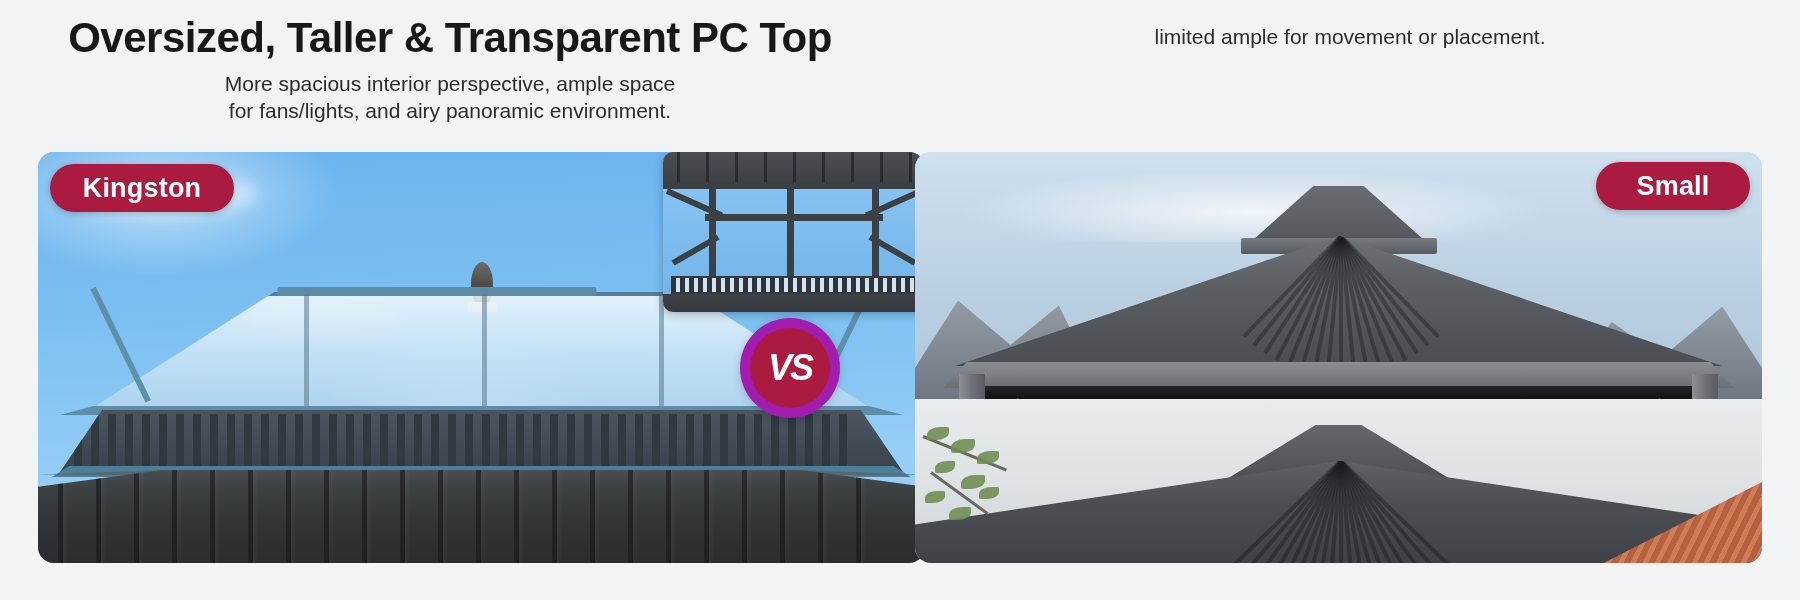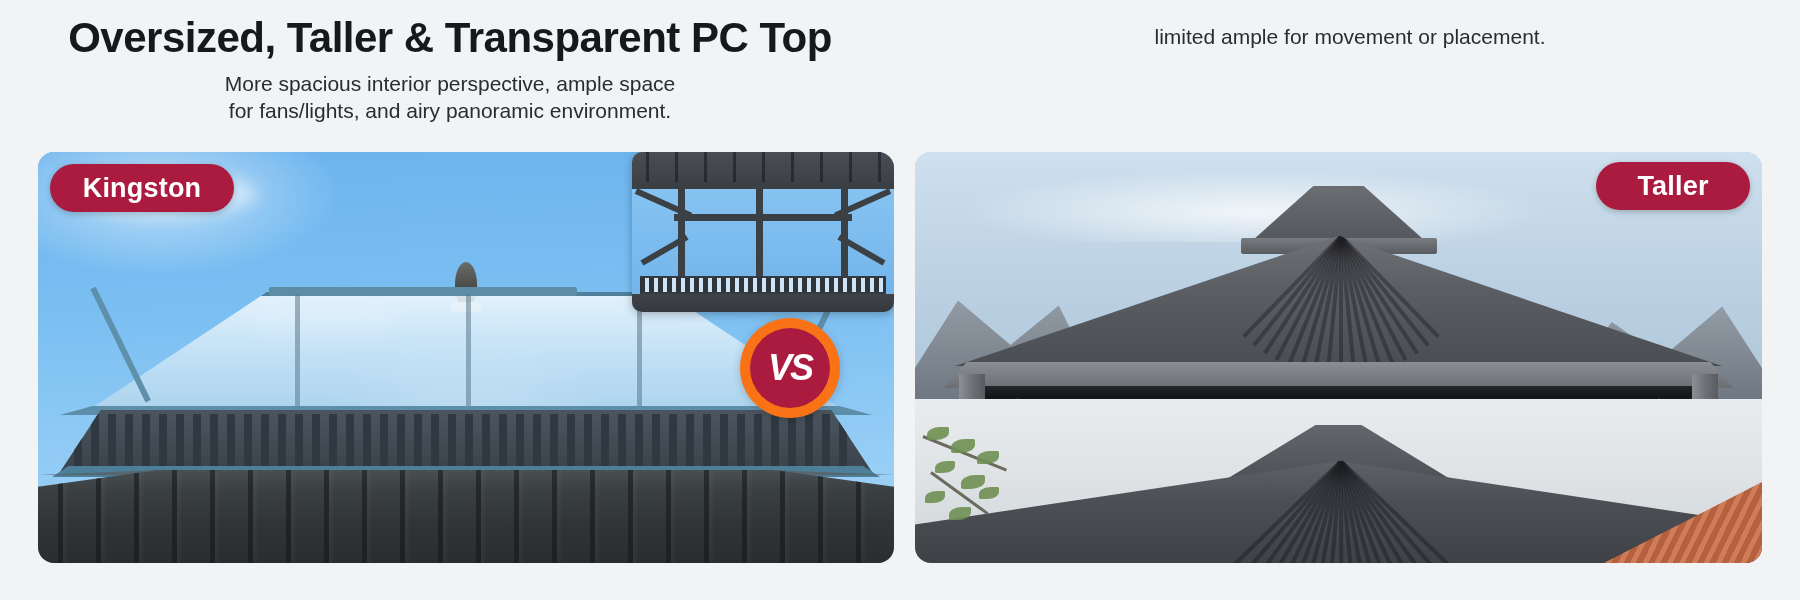--- a/index.html
+++ b/index.html
@@ -19,21 +19,21 @@
     font-size:42px;font-weight:700;color:#16181a;
     letter-spacing:-0.5px;line-height:1.12;white-space:nowrap;
   }
   .h-sub{
     margin-top:10px;font-size:21px;color:#2a2d30;line-height:1.28;font-weight:400;
   }
   .h-sub .l{display:block;}
 
   
   .panel{position:absolute;border-radius:16px;overflow:hidden;}
-  .panel-left{left:38px;top:152px;width:856px;height:411px;background:#6fb7ef;}
+  .panel-left{left:38px;top:152px;width:856px;height:411px;background:#6fb7ef;padding-left:31px;}
   .panel-right{left:915px;top:152px;width:847px;height:411px;background:#bfcbd6;}
 
   
   .sky{
     position:absolute;inset:0;
     background:
       radial-gradient(260px 120px at 120px 40px, rgba(255,255,255,.55), rgba(255,255,255,0) 70%),
       radial-gradient(200px 90px at 430px 250px, rgba(255,255,255,.40), rgba(255,255,255,0) 70%),
       linear-gradient(178deg,#6cb4ee 0%,#7cc0f2 40%,#93ccf5 72%,#a9d6f6 100%);
   }
@@ -190,21 +190,21 @@
     background:#ab1b3f;color:#fff;border-radius:999px;
     font-size:27px;font-weight:700;letter-spacing:.2px;
     box-shadow:0 2px 6px rgba(0,0,0,.22);
   }
   .badge-kingston{left:12px;top:12px;width:184px;height:48px;}
   .badge-others{right:12px;top:10px;width:154px;height:48px;}
 
   
   .vs{
     position:absolute;left:740px;top:318px;width:100px;height:100px;border-radius:50%;
-    background:#f97316;display:flex;align-items:center;justify-content:center;
+    background:#a21caf;display:flex;align-items:center;justify-content:center;
     box-shadow:0 2px 10px rgba(0,0,0,.18);z-index:30;
   }
   .vs-inner{
     width:80px;height:80px;border-radius:50%;background:#ab1b3f;
     display:flex;align-items:center;justify-content:center;
     color:#fff;font-size:36px;font-weight:700;font-style:italic;
     letter-spacing:-2px;
   }
 </style>
 </head>
@@ -421,21 +421,21 @@
         <div class="leaf" style="left:14px;top:36px;width:20px;height:12px;"></div>
         <div class="leaf" style="left:40px;top:50px;width:24px;height:14px;"></div>
         <div class="leaf" style="left:4px;top:66px;width:20px;height:12px;"></div>
         <div class="leaf" style="left:28px;top:82px;width:22px;height:13px;"></div>
         <div class="leaf" style="left:58px;top:62px;width:20px;height:12px;"></div>
       </div>
       <div class="terracotta"></div>
     </div>
 
     <div class="badge badge-others">
-      <span>Taller</span>
+      <span>Small</span>
     </div>
   </div>
 
   <div class="vs">
     <div class="vs-inner">
       <span>VS</span>
     </div>
   </div>
 
 </div>

